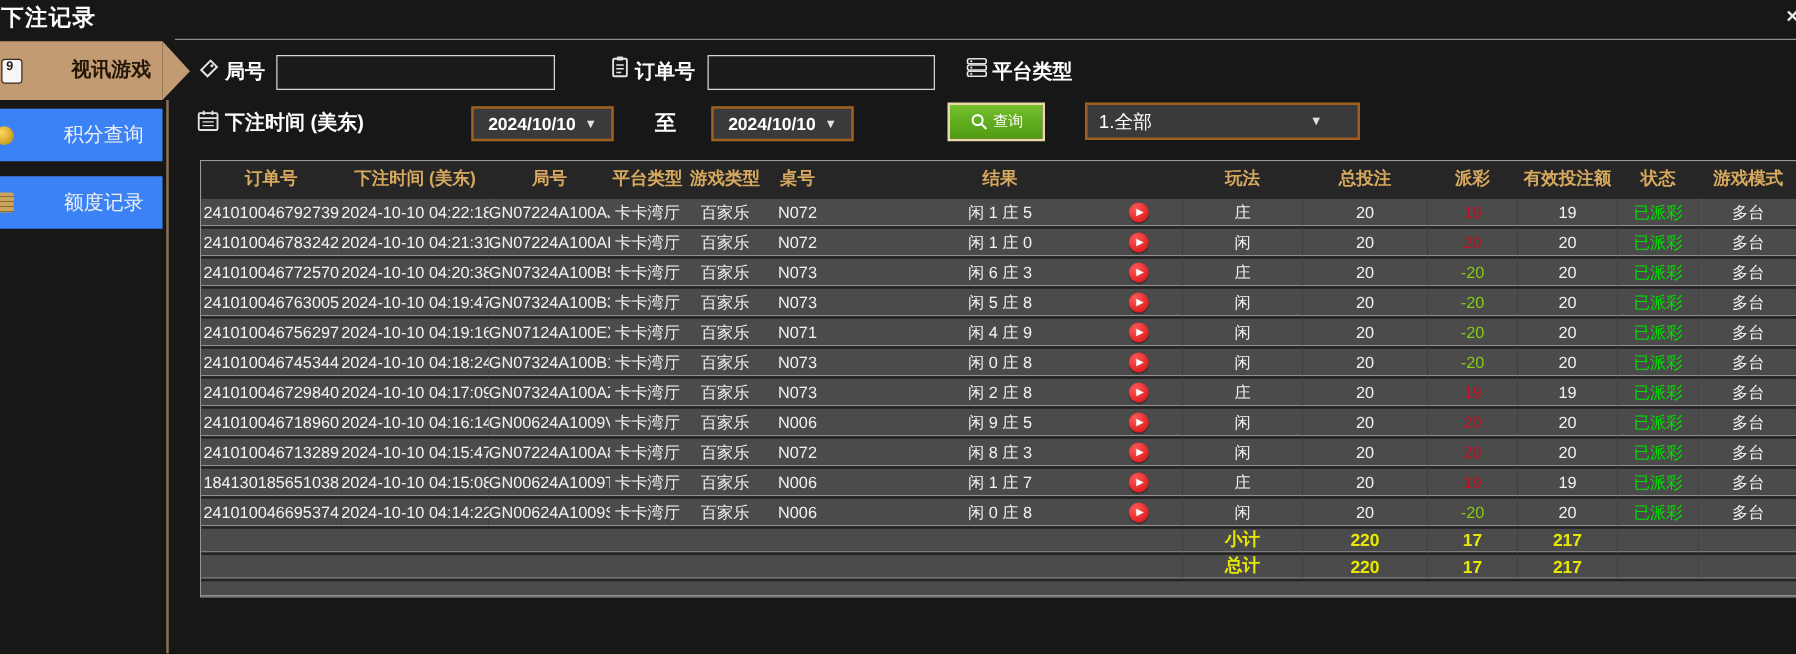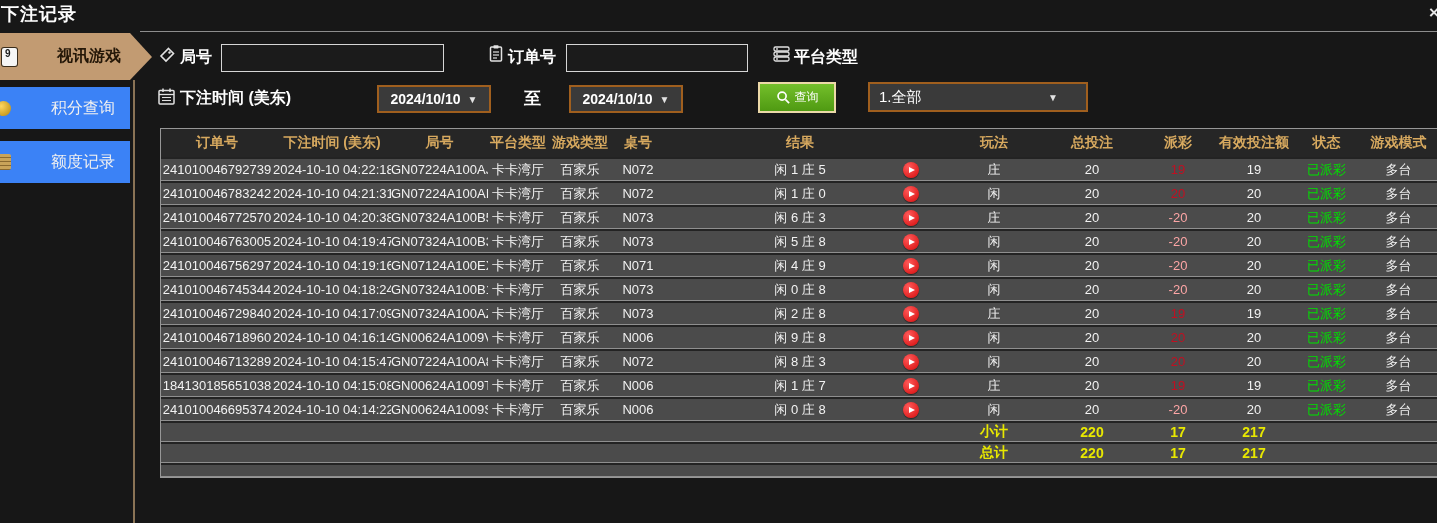--- a/index.html
+++ b/index.html
@@ -35,21 +35,21 @@
   .date-drop { justify-content:center; gap:7px; font-size:14px; font-weight:bold; }
   .to-label { position:absolute; font-size:17px; font-weight:bold; }
   .search-btn { position:absolute; left:758px; top:82px; width:78px; height:31px; background:linear-gradient(#74bf2b,#4f9a12); border:2px solid #ecd9a8; color:#fff; font-size:12px; display:flex; align-items:center; justify-content:center; gap:4px; cursor:pointer; }
   
   .table-wrap { position:absolute; left:160px; top:128px; width:1277px; border:1px solid #979797; background:#232323; }
   table { width:100%; border-collapse:separate; border-spacing:0; table-layout:fixed; }
   th { background:#262626; color:#d7a95f; font-size:14px; font-weight:bold; height:28px; text-align:center; white-space:nowrap; overflow:hidden; }
   td { background:#4b4b4b; color:#f2f2f2; font-size:13px; height:24px; text-align:center; white-space:nowrap; overflow:hidden; border-top:2px solid #232323; border-bottom:1px solid #8f8f8f; }
   .col-result { padding-left:60px; }
   .payout-pos { color:#c01022; }
-  .payout-neg { color:#fca5a5;text-align:center; }
+  .payout-neg { color:#84cc16;text-align:center; }
   .status-paid { color:#00e000; }
   .sum-row td { height:21px; color:#e8e800; font-weight:bold; font-size:14px; }
   .filler-row td { height:14px; }
   .play-btn { display:inline-flex; width:16px; height:16px; border-radius:50%; background:radial-gradient(circle at 35% 30%, #ff5a5a, #d40a0a); align-items:center; justify-content:center; vertical-align:middle; cursor:pointer; box-shadow:0 1px 1px rgba(0,0,0,.5); }
   .play-tri { width:0; height:0; border-left:6px solid #fff; border-top:3.5px solid transparent; border-bottom:3.5px solid transparent; margin-left:2px; }
   svg { display:block; }
 </style>
 </head>
 <body>
 
@@ -303,21 +303,21 @@
             <td class="status-paid">已派彩</td>
             <td>多台</td>
           </tr>
           <tr>
             <td>241010046718960</td>
             <td>2024-10-10 04:16:14</td>
             <td>GN00624A1009V</td>
             <td>卡卡湾厅</td>
             <td>百家乐</td>
             <td>N006</td>
-            <td class="col-result">闲 9 庄 8</td>
+            <td class="col-result">闲 9 庄 5</td>
             <td><span class="play-btn">
                 <span class="play-tri"></span>
               </span></td>
             <td>闲</td>
             <td>20</td>
             <td class="payout-pos">20</td>
             <td>20</td>
             <td class="status-paid">已派彩</td>
             <td>多台</td>
           </tr>

